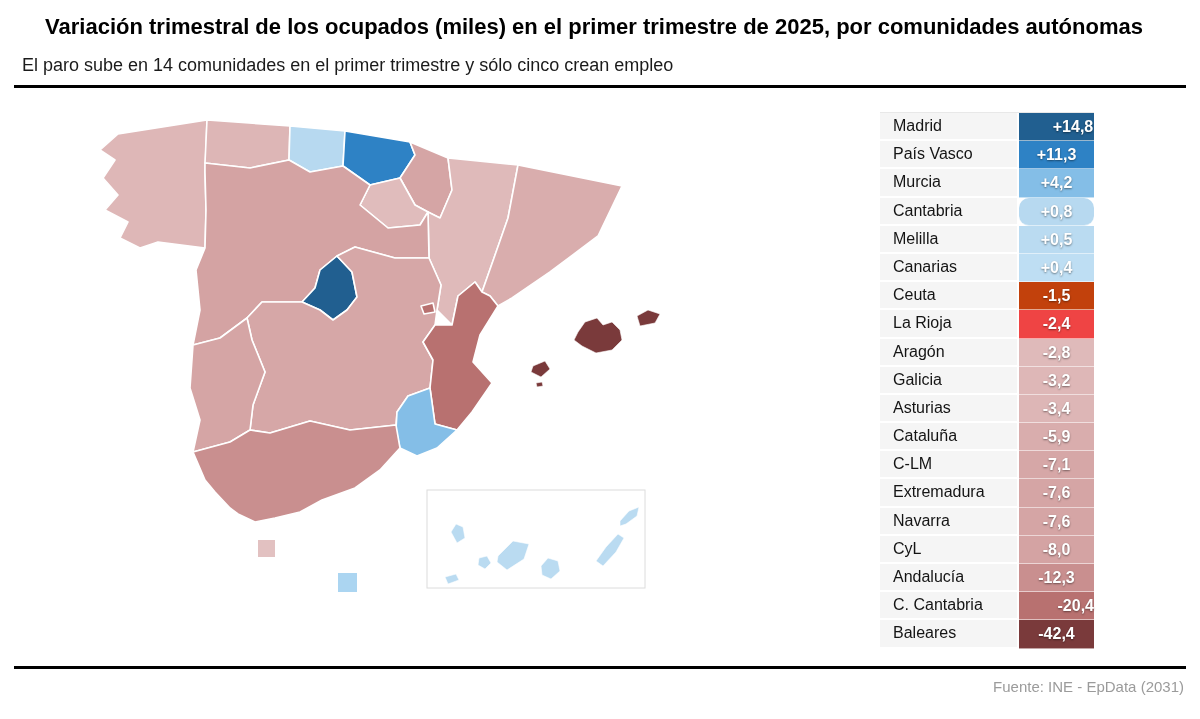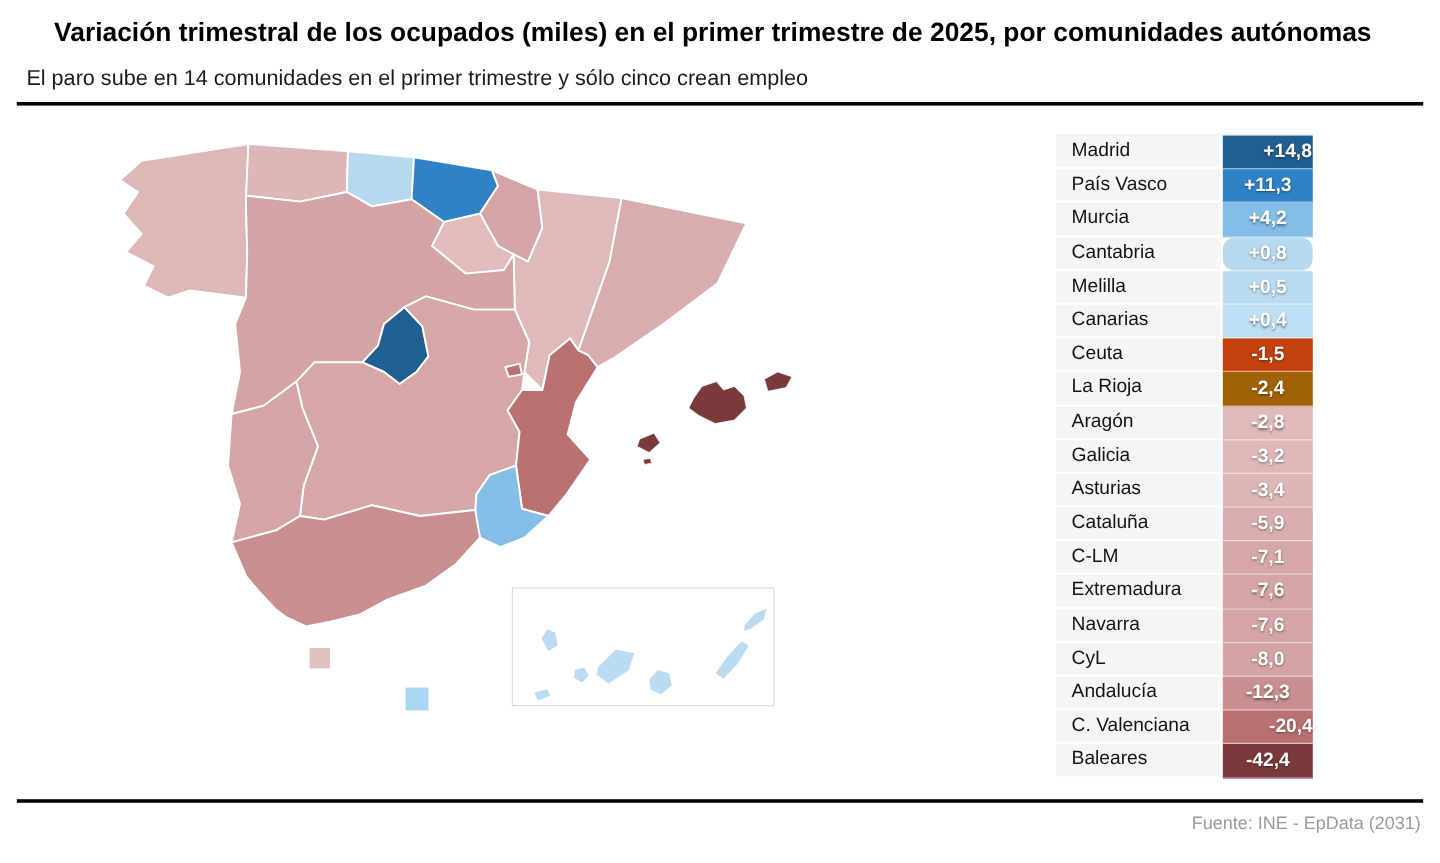--- a/index.html
+++ b/index.html
@@ -93,21 +93,21 @@
     <div class="trow">
       <div class="tlabel">Canarias</div>
       <div class="tvalue" style="background: rgb(190, 222, 243);">+0,4</div>
     </div>
     <div class="trow">
       <div class="tlabel">Ceuta</div>
       <div class="tvalue" style="background: #c2410c;">-1,5</div>
     </div>
     <div class="trow">
       <div class="tlabel">La Rioja</div>
-      <div class="tvalue" style="background: #a16207;">-2,4</div>
+      <div class="tvalue" style="background: #ef4444;">-2,4</div>
     </div>
     <div class="trow">
       <div class="tlabel">Aragón</div>
       <div class="tvalue" style="background: rgb(223, 186, 186);">-2,8</div>
     </div>
     <div class="trow">
       <div class="tlabel">Galicia</div>
       <div class="tvalue" style="background: rgb(222, 183, 183);">-3,2</div>
     </div>
     <div class="trow">
@@ -132,21 +132,21 @@
     </div>
     <div class="trow">
       <div class="tlabel">CyL</div>
       <div class="tvalue" style="background: rgb(212, 163, 163);">-8,0</div>
     </div>
     <div class="trow">
       <div class="tlabel">Andalucía</div>
       <div class="tvalue" style="background: rgb(201, 143, 143);">-12,3</div>
     </div>
     <div class="trow">
-      <div class="tlabel">C. Valenciana</div>
+      <div class="tlabel">C. Cantabria</div>
       <div class="tvalue" style="background: rgb(184, 113, 112); text-align: right;">-20,4</div>
     </div>
     <div class="trow">
       <div class="tlabel">Baleares</div>
       <div class="tvalue" style="background: rgb(122, 58, 59);">-42,4</div>
     </div>
   </div>
 
 <div class="rule-bottom"></div>
 <div class="footer">Fuente: INE - EpData (2031)</div>

